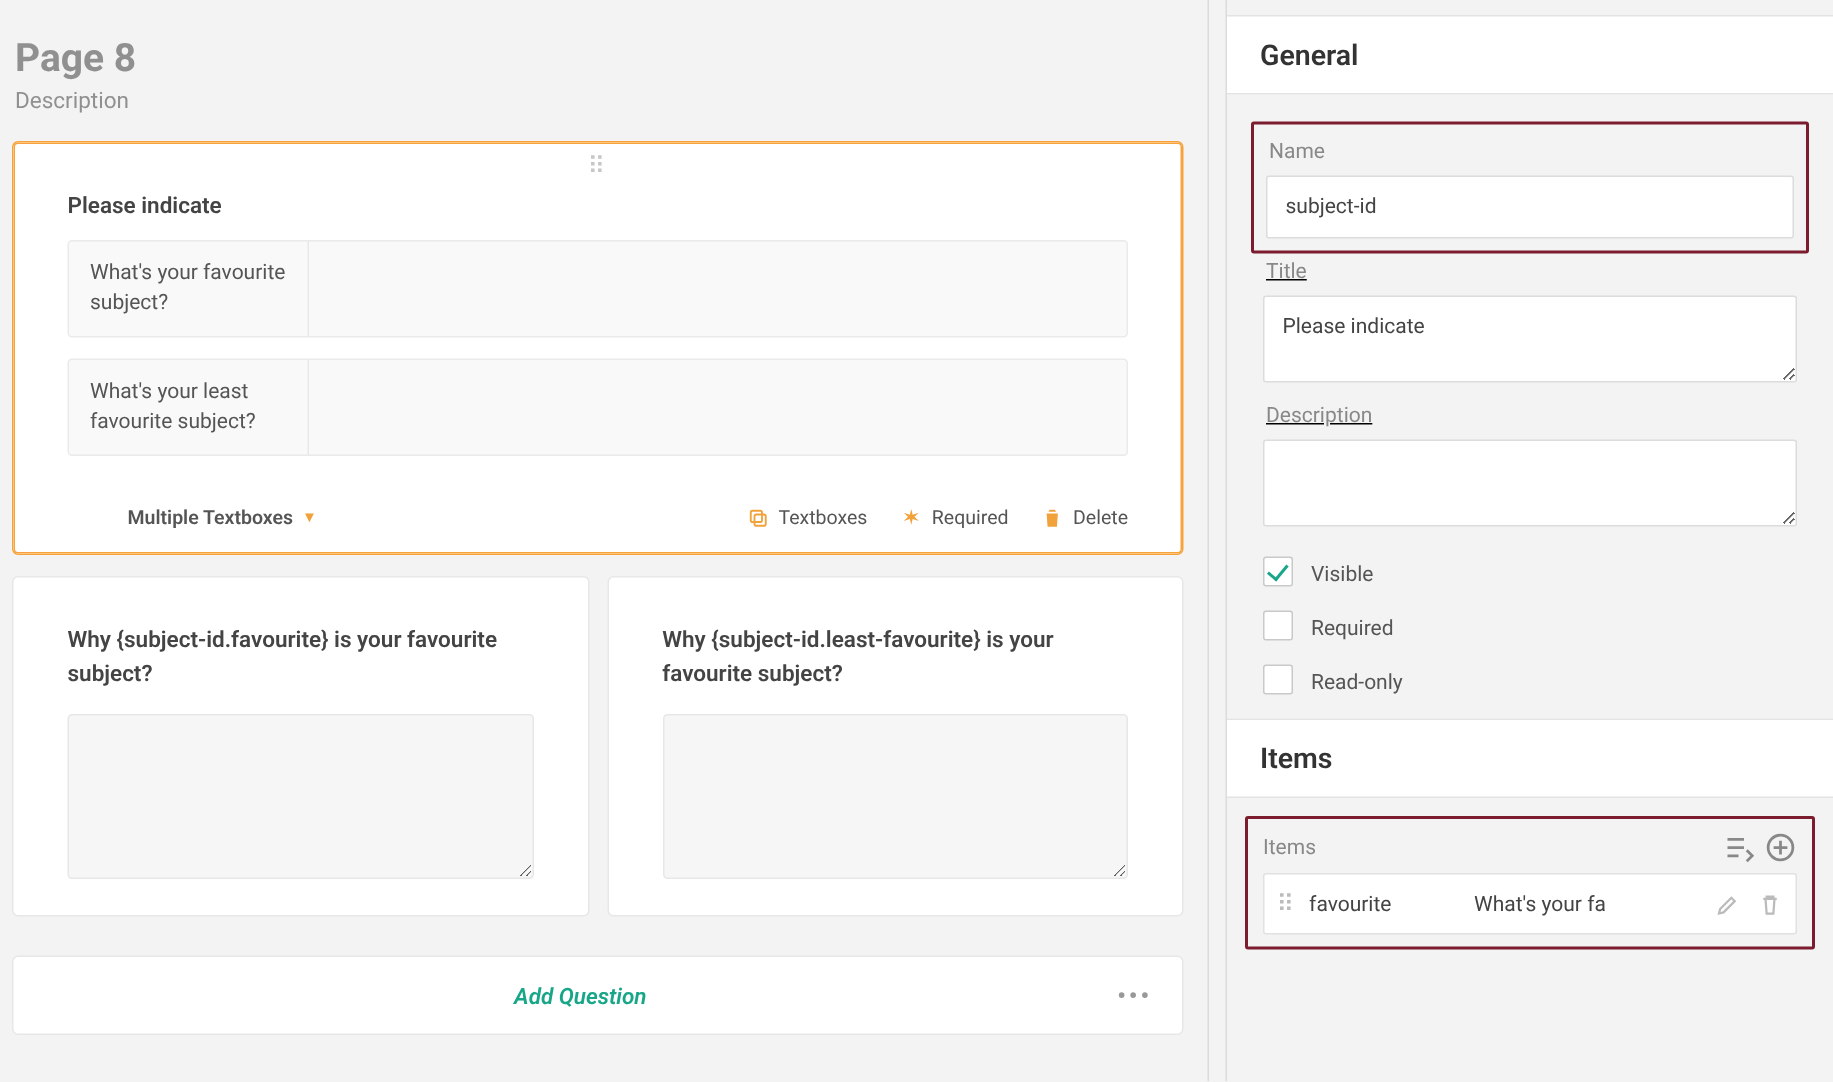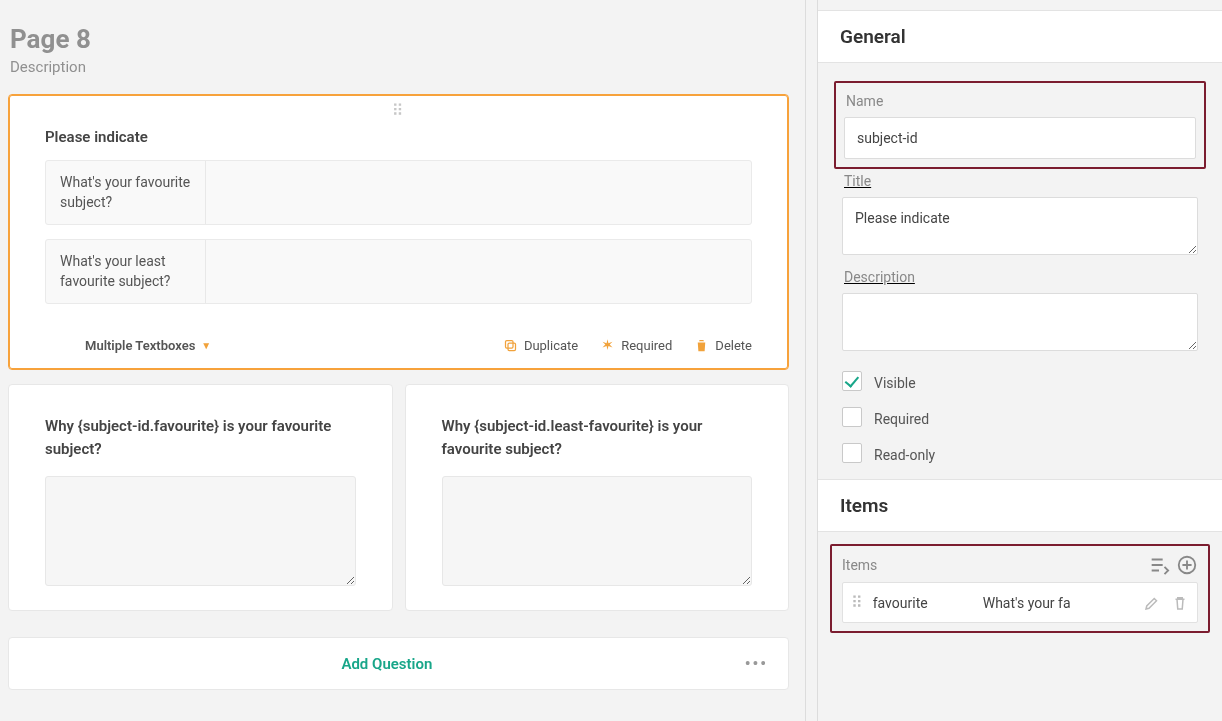--- a/index.html
+++ b/index.html
@@ -31,21 +31,21 @@
   .act-btn.required svg { fill: #f1a23b; }
   .act-btn.delete svg { fill: #f1a23b; }
 
   .two-col { display: flex; gap: 12px; }
   .two-col .q-card { flex: 1; }
   .two-col .q-body { padding: 30px 36px 20px; }
   .two-col textarea.ta { width: 100%; height: 110px; background: #f6f6f6; border: 1px solid #e7e7e7; border-radius: 3px; resize: both; padding: 10px; margin-top: 16px; font-size: 14px; }
   .two-col .qtitle2 { font-size: 15px; font-weight: 600; color: #444; line-height: 1.5; min-height: 44px; }
 
   .addbar { display: flex; align-items: center; background: #fff; border: 1px solid #e7e7e7; border-radius: 4px; margin-top: 12px; padding: 16px 20px; }
-  .addbar .addbtn { flex: 1; text-align: center; color: #18a689; font-weight: 600; font-size: 15px; cursor: pointer; }
+  .addbar .addbtn { flex: 1; text-align: center; color: #18a689; font-weight: 600; font-size: 15px; cursor: pointer; font-style: italic; }
   .addbar .dots3 { color: #999; letter-spacing: 2px; cursor: pointer; font-weight: 700; }
 
   
   .divider { flex: 0 0 12px; background: #f3f3f3; border-left: 1px solid #dcdcdc; }
   .props { flex: 1 1 auto; border-left: 1px solid #dcdcdc; background: #f3f3f3; overflow-y: auto; padding-bottom: 10px; }
   .section-header { background: #fff; border-top: 1px solid #e3e3e3; border-bottom: 1px solid #e3e3e3; padding: 14px 22px; font-size: 19px; font-weight: 600; color: #333; }
 
   .prop-group { margin: 18px 16px 4px; border: 2px solid transparent; padding: 8px 8px 8px; border-radius: 2px; }
   .prop-group.highlight { border-color: #7b1c2f; }
   .prop-label { font-size: 14px; color: #888; margin: 2px 0 8px 2px; }
@@ -95,21 +95,21 @@
       <span class="qtype">
         <span>Multiple Textboxes</span>
         <span class="caret">▼</span>
       </span>
       <span class="spacer"></span>
       <span class="act-btn duplicate">
         <svg viewBox="0 0 24 24">
             <rect x="8" y="8" width="12" height="12" rx="2" stroke="#f1a23b" fill="none" stroke-width="2"></rect>
             <rect x="4" y="4" width="12" height="12" rx="2" stroke="#f1a23b" fill="none" stroke-width="2"></rect>
           </svg>
-        <span>Duplicate</span>
+        <span>Textboxes</span>
       </span>
       <span class="act-btn required">
         <svg viewBox="0 0 24 24">
             <path fill="#f1a23b" d="M12 2l1.5 6.2L20 6l-4.5 4.5L20 15l-6.5-2.2L12 19l-1.5-6.2L4 15l4.5-4.5L4 6l6.5 2.2z"></path>
           </svg>
         <span>Required</span>
       </span>
       <span class="act-btn delete">
         <svg viewBox="0 0 24 24">
             <path fill="#f1a23b" d="M6 7h12l-1 14H7L6 7zm3-4h6l1 2H8l1-2z"></path>

